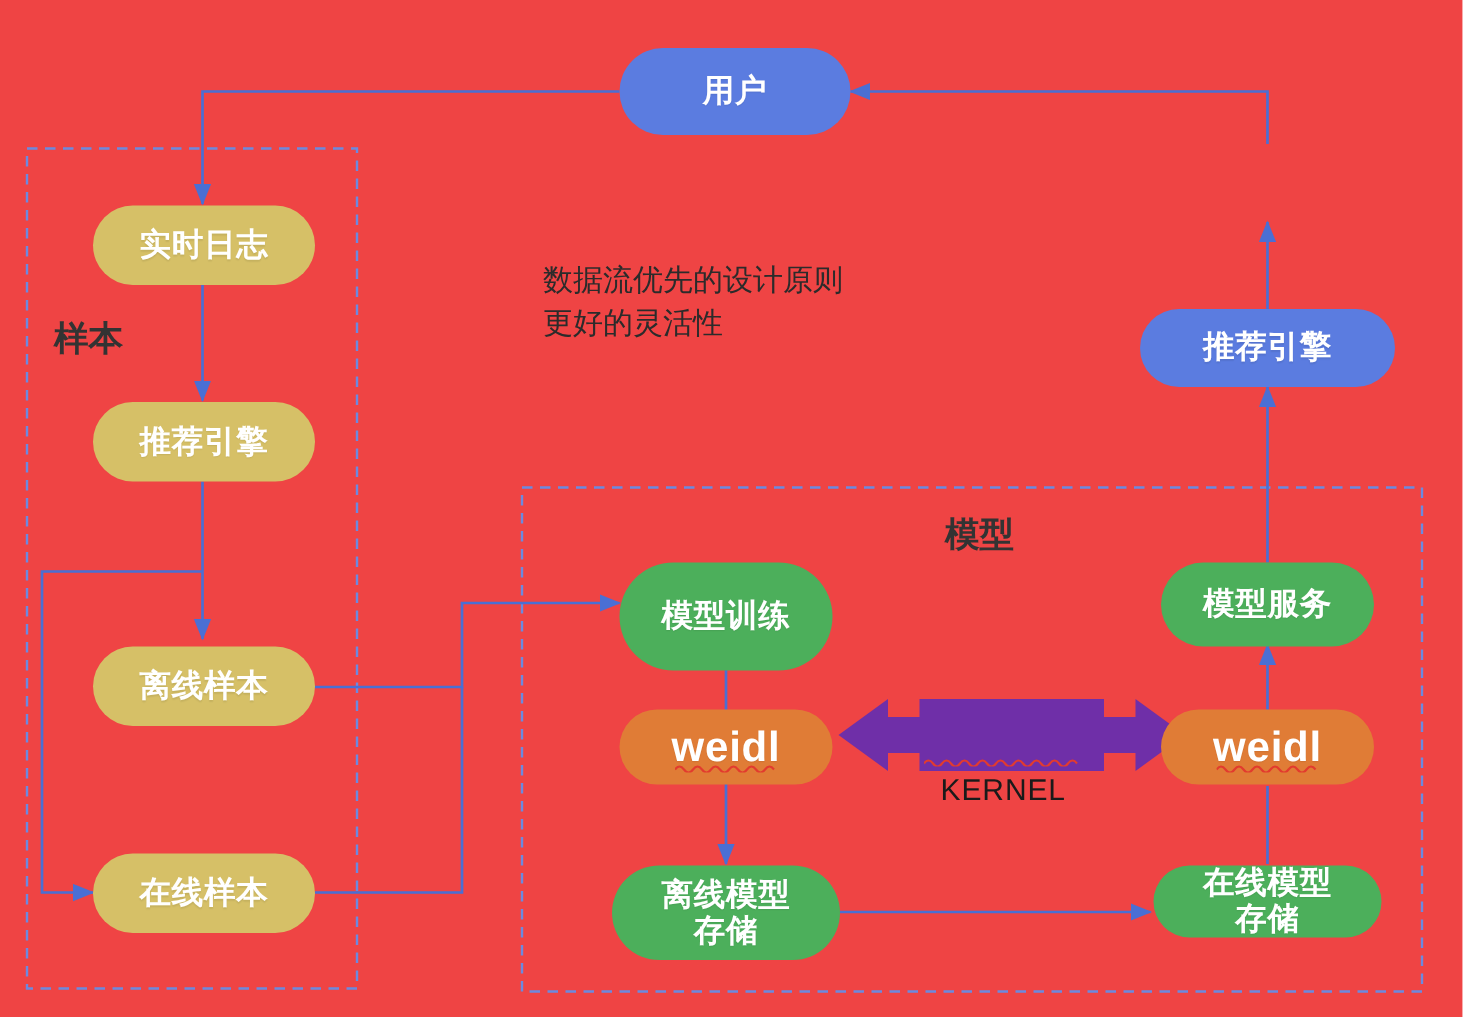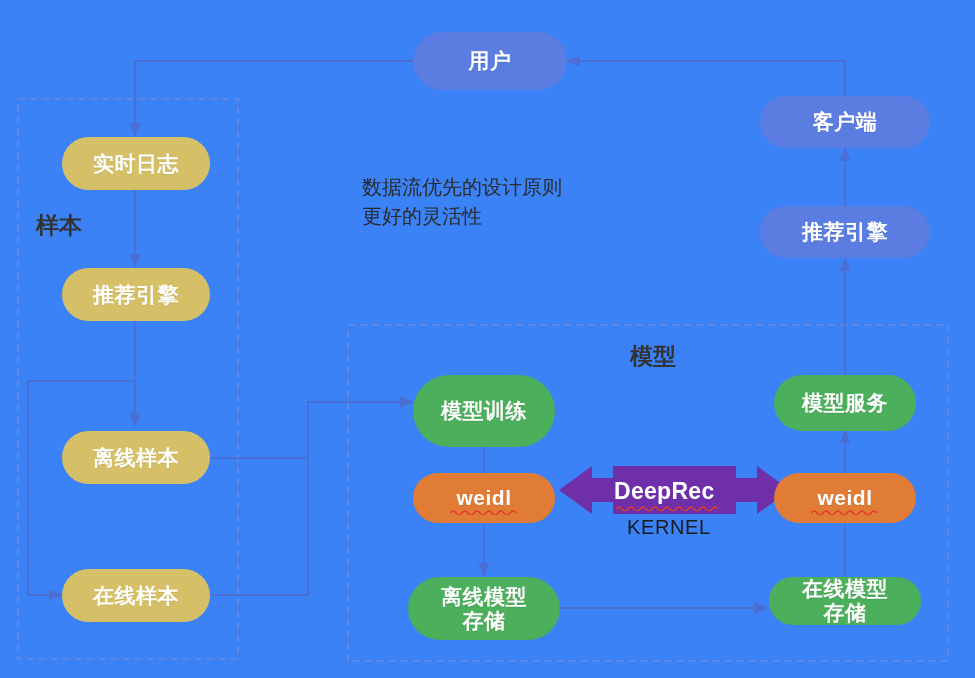--- a/index.html
+++ b/index.html
@@ -7,21 +7,21 @@
     padding: 0;
     background: #ffffff;
   }
   body {
     font-family: "Liberation Sans", "DejaVu Sans", sans-serif;
   }
   #canvas {
     position: relative;
     width: 975px;
     height: 678px;
-    background: #3b82f6;
+    background: #ef4444;
     overflow: hidden;
   }
   .svg-layer {
     position: absolute;
     left: 0;
     top: 0;
     width: 975px;
     height: 678px;
   }
   .node {
@@ -38,21 +38,21 @@
     box-sizing: border-box;
     z-index: 4;
     text-shadow: 0 1px 1px rgba(0,0,0,0.08);
   }
   .node.blue   { background: #5b7ce0; }
   .node.gold   { background: #d6c067; }
   .node.green  { background: #4caf5b; }
   .node.orange { background: #e07c36; }
 
   .node-cn { font-size: 21px; }
-  .node-en { font-size: 21px; font-style: normal; }
+  .node-en { font-size: 28px; font-style: normal; }
 
   .group-label {
     position: absolute;
     color: #333333;
     font-weight: bold;
     font-size: 23px;
     z-index: 5;
     white-space: nowrap;
   }
   .note {
@@ -137,23 +137,20 @@
     <g>
       <path d="M613,478 L613,466 L736,466 L736,478 L757,478 L757,466 L790,490 L757,514 L757,502 L736,502
                L736,514 L613,514 L613,502 L592,502 L592,514 L559,490 L592,466 L592,478 Z" fill="#6f2fa8"></path>
     </g>
   </svg>
 
   <div class="node blue node-cn" style="left:413px; top:32px; width:154px; height:58px;">
     <span>用户</span>
   </div>
 
-  <div class="node blue node-cn" style="left:760px; top:96px; width:170px; height:52px;">
-    <span>客户端</span>
-  </div>
 
   <div class="node blue node-cn" style="left:760px; top:206px; width:170px; height:52px;">
     <span>推荐引擎</span>
   </div>
 
   <div class="node gold node-cn" style="left:62px; top:137px; width:148px; height:53px;">
     <span>实时日志</span>
   </div>
 
   <div class="node gold node-cn" style="left:62px; top:268px; width:148px; height:53px;">
@@ -193,21 +190,20 @@
   <div class="node green node-cn" style="left:408px; top:577px; width:152px; height:63px;">
     <span style="white-space: pre-line;">离线模型
 存储</span>
   </div>
 
   <div class="node green node-cn" style="left:769px; top:577px; width:152px; height:48px;">
     <span style="white-space: pre-line;">在线模型
 存储</span>
   </div>
 
-  <div class="deeprec-text" style="left:614px; top:478px;">DeepRec</div>
   <svg class="squiggle" style="left:616px; top:505px;" width="104" height="6" viewBox="0 0 104 6">
     <path d="M0,4 Q3,0 6,4 T12,4 T18,4 T24,4 T30,4 T36,4 T42,4 T48,4 T54,4 T60,4 T66,4 T72,4 T78,4 T84,4 T90,4 T96,4 T102,4" fill="none" stroke="#e23b2e" stroke-width="1.4"></path>
   </svg>
 
   <div class="group-label" style="left:36px; top:210px;">样本</div>
   <div class="group-label" style="left:630px; top:341px;">模型</div>
 
   <div class="kernel-label" style="left:627px; top:516px;">KERNEL</div>
 
   <div class="note" style="left:362px; top:173px;">数据流优先的设计原则

